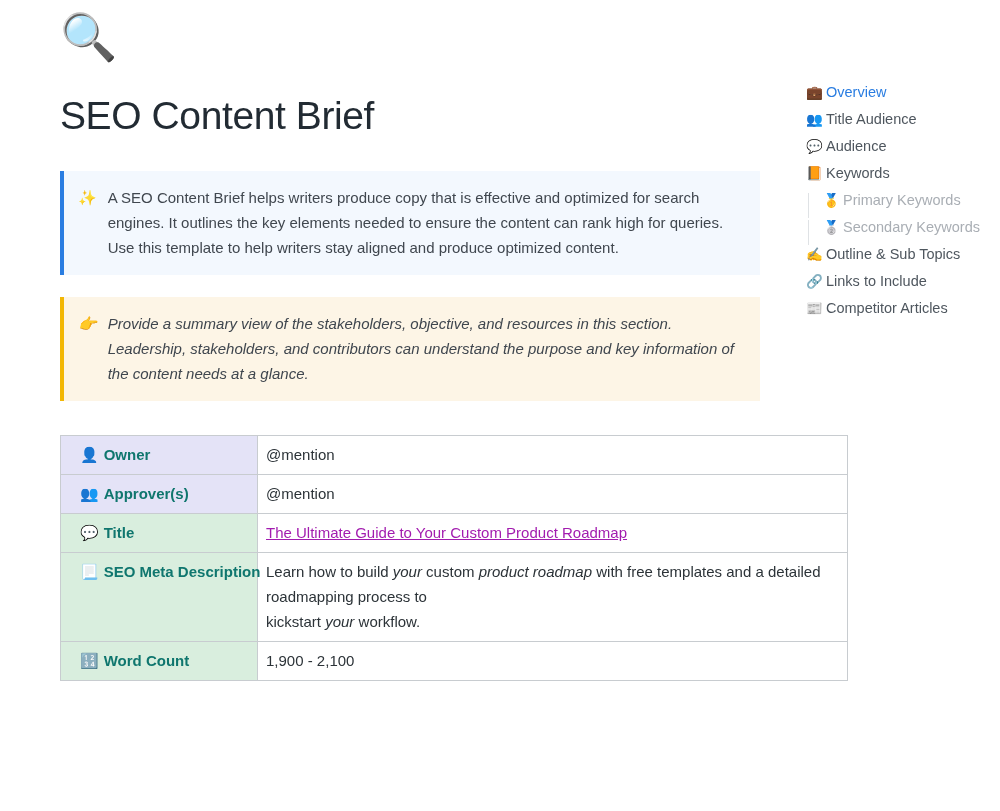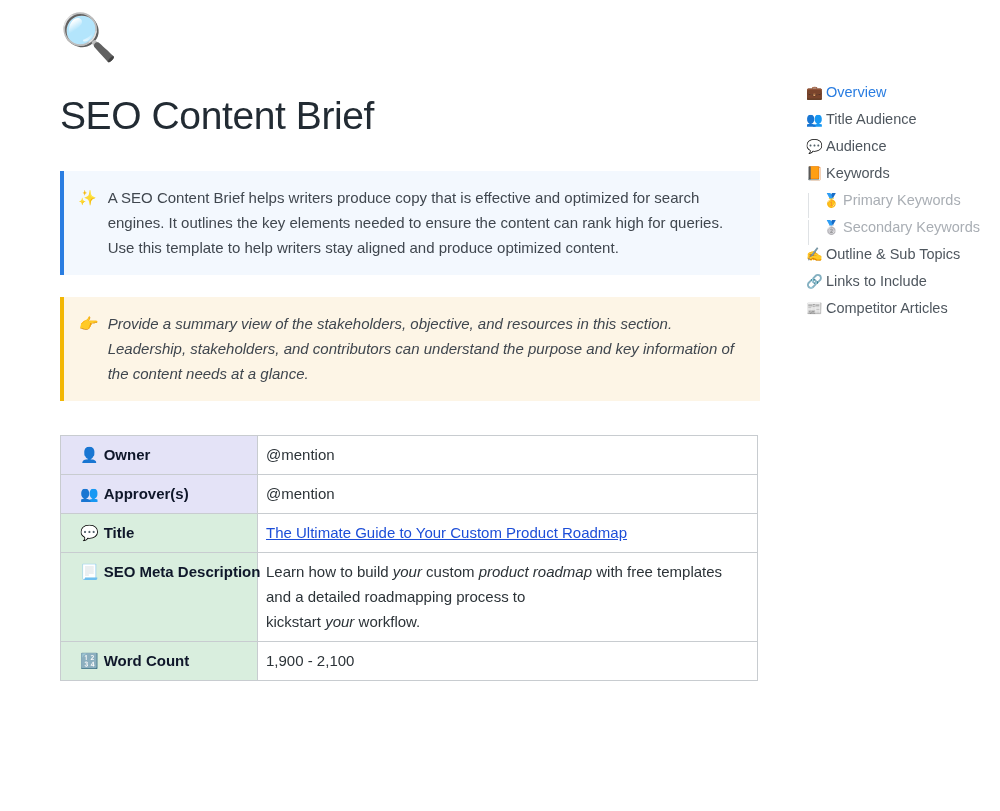--- a/index.html
+++ b/index.html
@@ -99,35 +99,35 @@
   table.brief td {
     border: 1px solid #c8ccd0;
     padding: 6px 8px 7px 8px;
     vertical-align: top;
     line-height: 25px;
     color: #2c3338;
   }
   table.brief td.label {
     width: 197px;
     font-weight: bold;
-    color: #0f172a;
+    color: #0f766e;
     white-space: nowrap;
     padding-left: 19px;
   }
   table.brief td.label .row-emoji {
     margin-right: 5px;
     font-weight: normal;
   }
-  table.brief td.value { width: 500px; }
+  table.brief td.value { width: 590px; }
 
   .bg-lav   { background: #e4e3f7; }
   .bg-green { background: #d9eede; }
 
   a.doc-link {
-    color: #1d4ed8;
+    color: #a21caf;
     text-decoration: underline;
   }
   b.bi { font-weight: normal; font-style: italic; }
 
   
   .outline {
     position: absolute;
     left: 806px; top: 84px;
     width: 194px;
     font-size: 14.5px;

